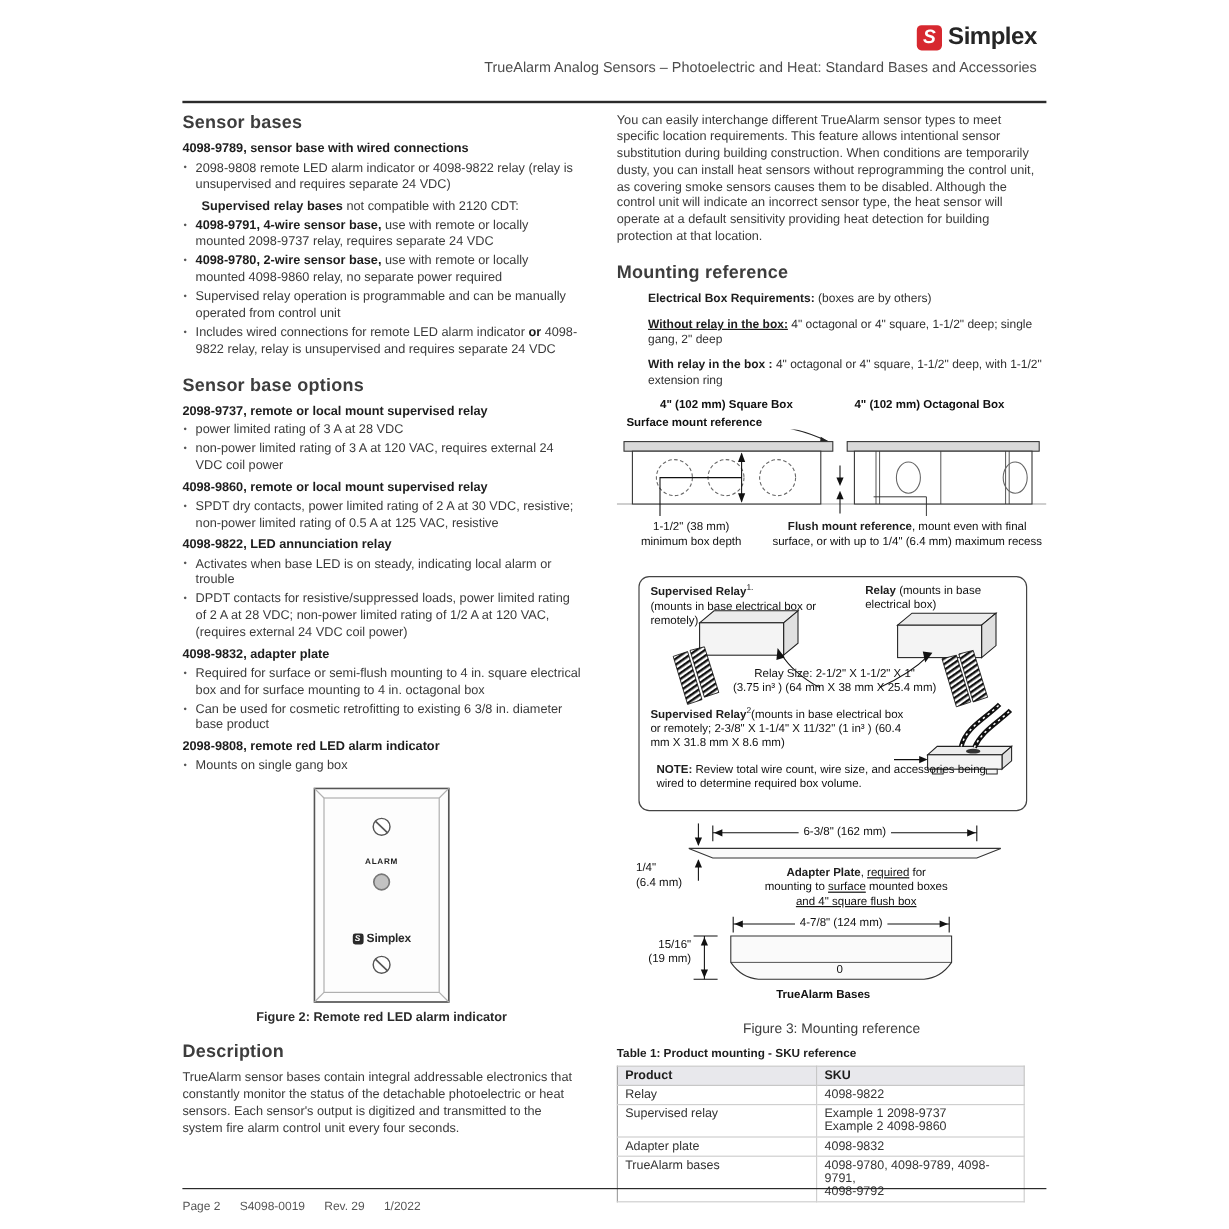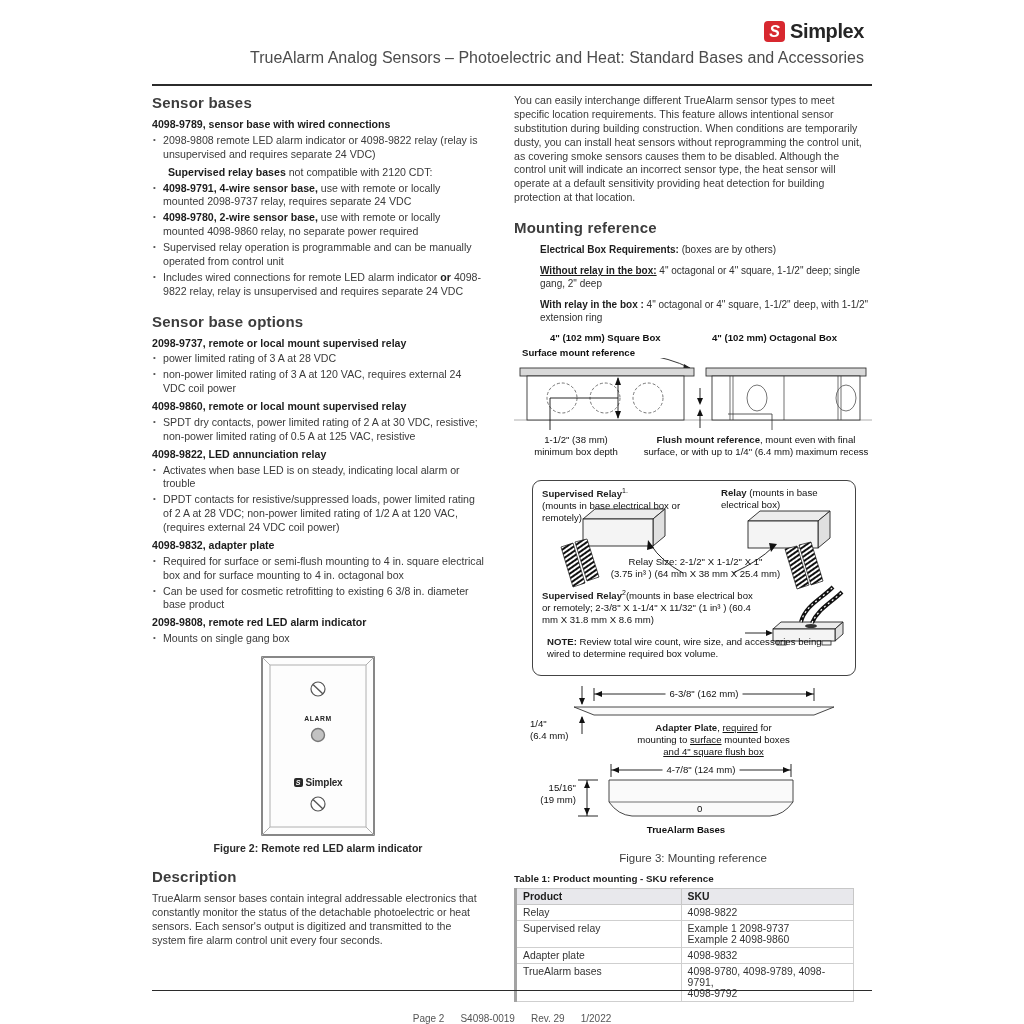--- a/index.html
+++ b/index.html
@@ -5,21 +5,21 @@
   html,body{margin:0;padding:0;background:#ffffff;}
   .page{position:relative;width:1024px;height:1024px;background:#fff;overflow:hidden;
         font-family:"Liberation Sans",sans-serif;color:#3a3a3a;}
   .content{position:absolute;left:152px;top:18px;width:720px;}
   
   .hdr{position:relative;height:66px;border-bottom:2px solid #2b2b2b;}
   .brandrow{position:absolute;right:8px;top:2px;display:flex;align-items:center;gap:5px;}
   .brandicon{width:21px;height:21px;background:#d7282f;border-radius:4px;color:#fff;
              font-weight:bold;font-size:16px;line-height:21px;text-align:center;font-style:italic;}
   .brandname{font-size:20px;font-weight:bold;color:#252525;letter-spacing:-0.4px;}
-  .subtitle{position:absolute;right:8px;top:31px;font-size:16px;color:#4c4c4c;}
+  .subtitle{position:absolute;right:8px;top:31px;font-size:12px;color:#4c4c4c;}
   
   .cols{display:flex;margin-top:8px;}
   .colL{width:332px;}
   .colR{width:358px;margin-left:30px;}
   .h2{font-size:15px;font-weight:600;color:#3d3d3d;margin:14px 0 7px 0;letter-spacing:.2px;}
   .h2.first{margin-top:0;}
   .body,.bullet,.phead{font-size:10.6px;line-height:1.31;}
   .phead{font-weight:bold;color:#1d1d1d;margin:4px 0 2px 0;}
   .bullet{position:relative;padding-left:11px;margin:2px 0;}
   .bullet::before{content:"•";position:absolute;left:1px;top:1px;font-size:8px;color:#555;}
@@ -46,24 +46,24 @@
   
   .diagC{position:relative;width:340px;height:150px;margin:10px 0 0 2px;font-size:9.6px;color:#111;}
   .dimlab{position:absolute;background:#fff;padding:0 4px;font-size:9.6px;color:#111;white-space:nowrap;}
   .fig3cap{text-align:center;font-size:11.5px;color:#3d3d3d;margin-top:16px;}
   .tblcap{font-size:9.8px;font-weight:bold;color:#1d1d1d;margin-top:9px;}
   
   table.t1{width:340px;border-collapse:collapse;margin-top:4px;font-size:10.4px;color:#333;}
   table.t1 th{background:#e8e8ec;text-align:left;font-weight:bold;color:#1d1d1d;
               padding:2px 6px;border:1px solid #c7c7c7;border-left:none;border-right:1px solid #c7c7c7;}
   table.t1 td{padding:2px 6px;vertical-align:top;border:1px solid #cfcfcf;border-left:none;}
-  table.t1 th:first-child,table.t1 td:first-child{border-left:3px solid #a3a3a3;width:49%;}
+  table.t1 th:first-child,table.t1 td:first-child{border-left:1px solid #a3a3a3;width:49%;}
   
   .footer{position:absolute;left:152px;top:990px;width:720px;border-top:1.6px solid #2b2b2b;
-          padding-top:22px;display:flex;justify-content:center;font-size:10px;color:#555;}
+          padding-top:9px;display:flex;justify-content:flex-start;font-size:10px;color:#555;}
   .footer .r span{margin-left:16px;}
   svg{display:block;}
 </style>
 </head>
 <body>
 
 <div class="page">
   <div class="content">
 
     <div class="hdr">

